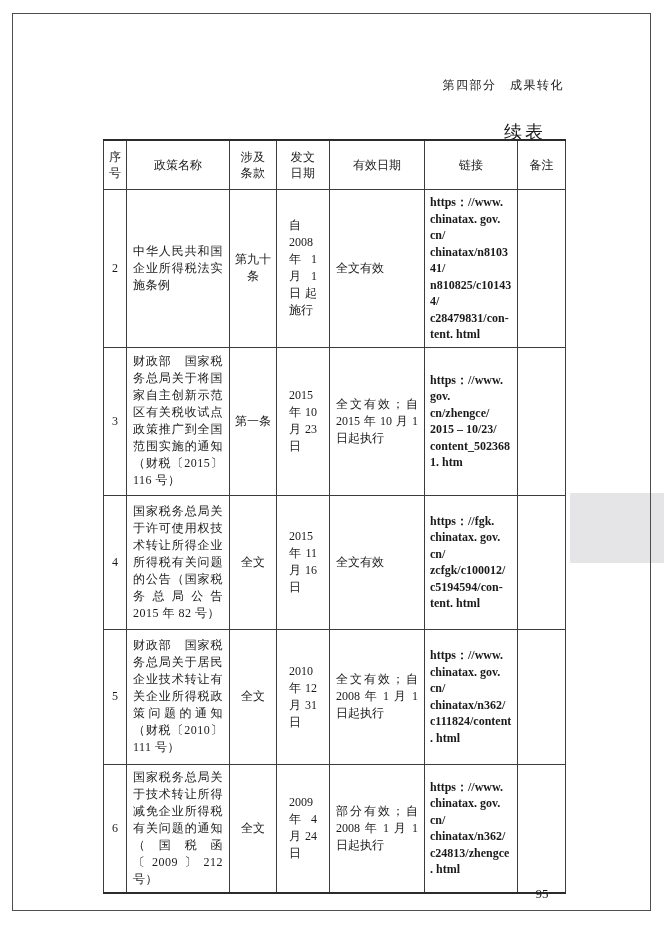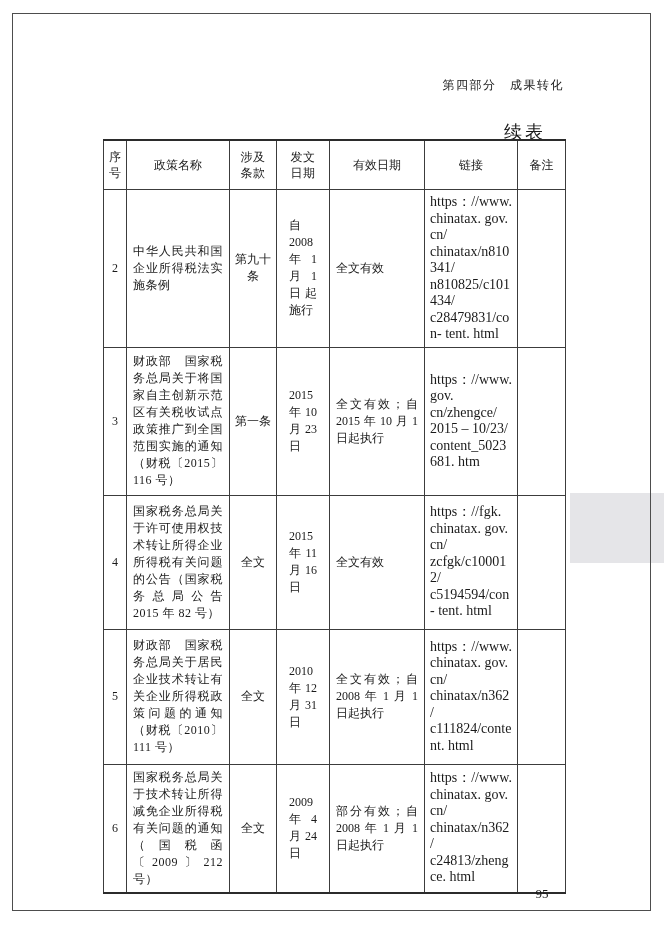--- a/index.html
+++ b/index.html
@@ -47,21 +47,21 @@
   tr.r2 { height:134px; }
   tr.r3 { height:135px; }
   tr.r4 { height:108px; }
   th { text-align:center; line-height:16px; }
   th.th-narrow { padding:8px 8px; letter-spacing:0.5px; }
   td.num    { text-align:center; }
   td.name   { text-align:justify; text-justify:inter-character; padding:4px 6px; letter-spacing:0.5px; }
   td.clause { text-align:center; padding:2px 4px; }
   td.idate  { text-align:justify; text-justify:inter-character; padding:12px; }
   td.vdate  { text-align:justify; text-justify:inter-character; padding:4px 6px; }
-  td.link   { font-size:14px; line-height:16.5px; padding:4px 5px; word-break:break-word; text-align:left; }
+  td.link   { font-size:12px; line-height:16.5px; padding:4px 5px; word-break:break-word; text-align:left;font-weight:bold; }
   .page-number {
     position:absolute; top:886px; left:527px; width:30px;
     text-align:center; font-size:13px;
   }
 </style>
 </head>
 <body>
 
 <div class="side-tab"></div>
 <div class="page-border"></div>

